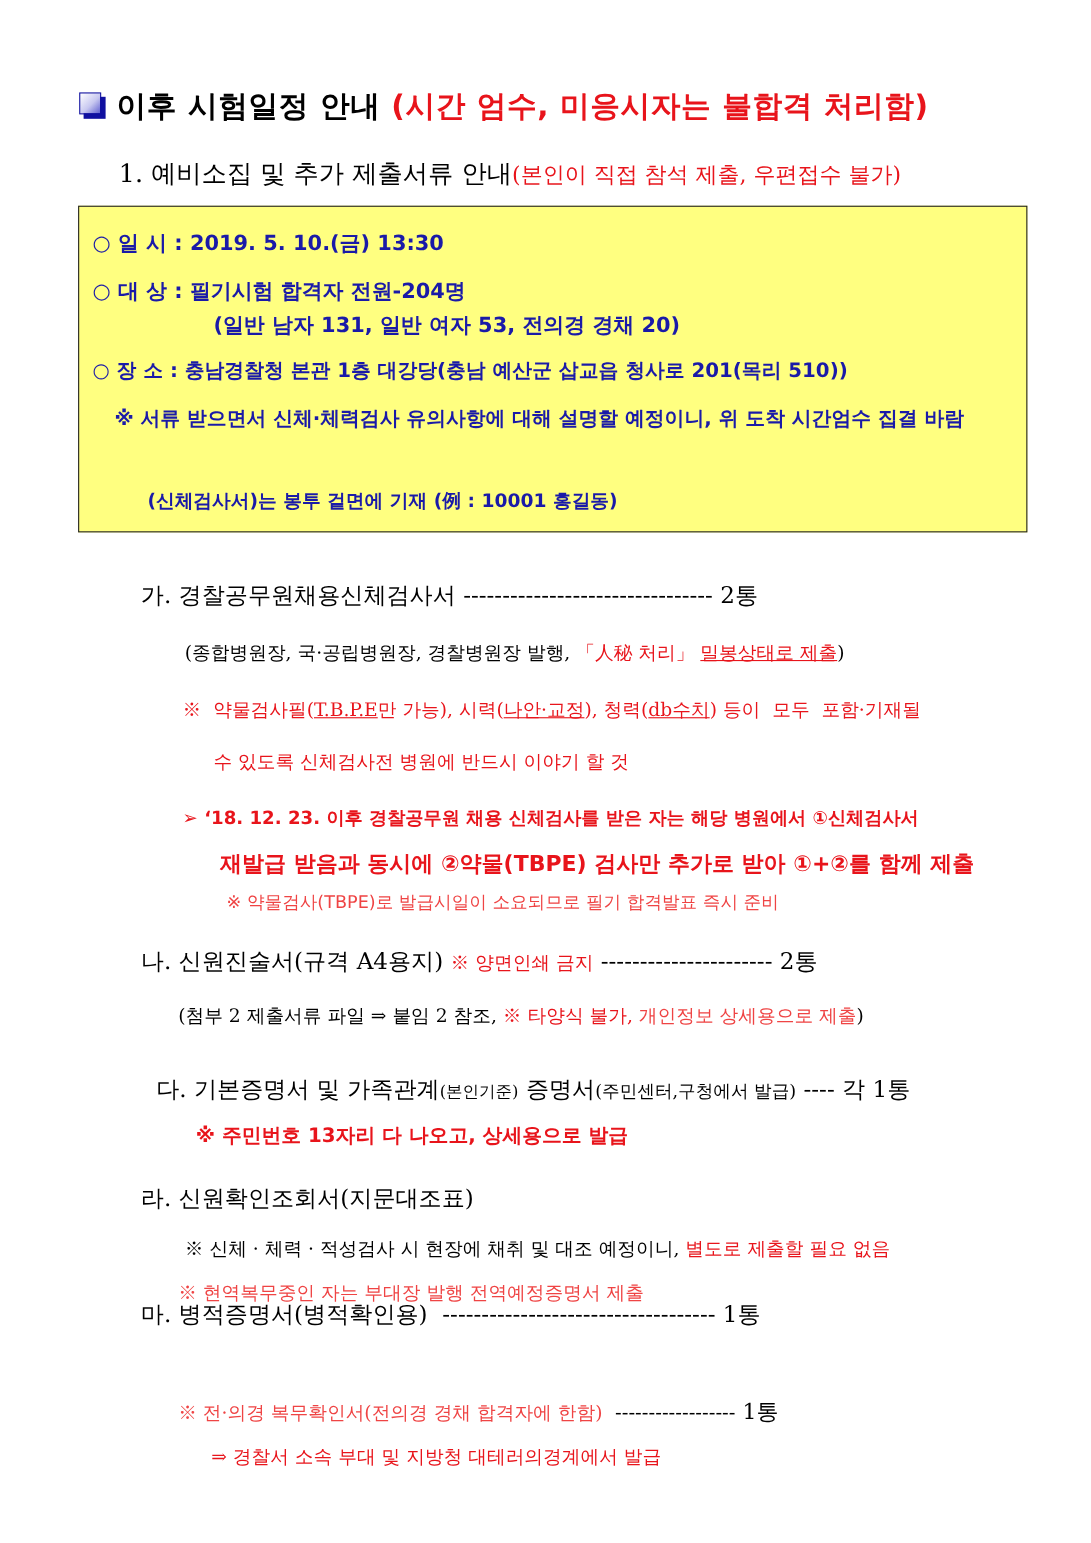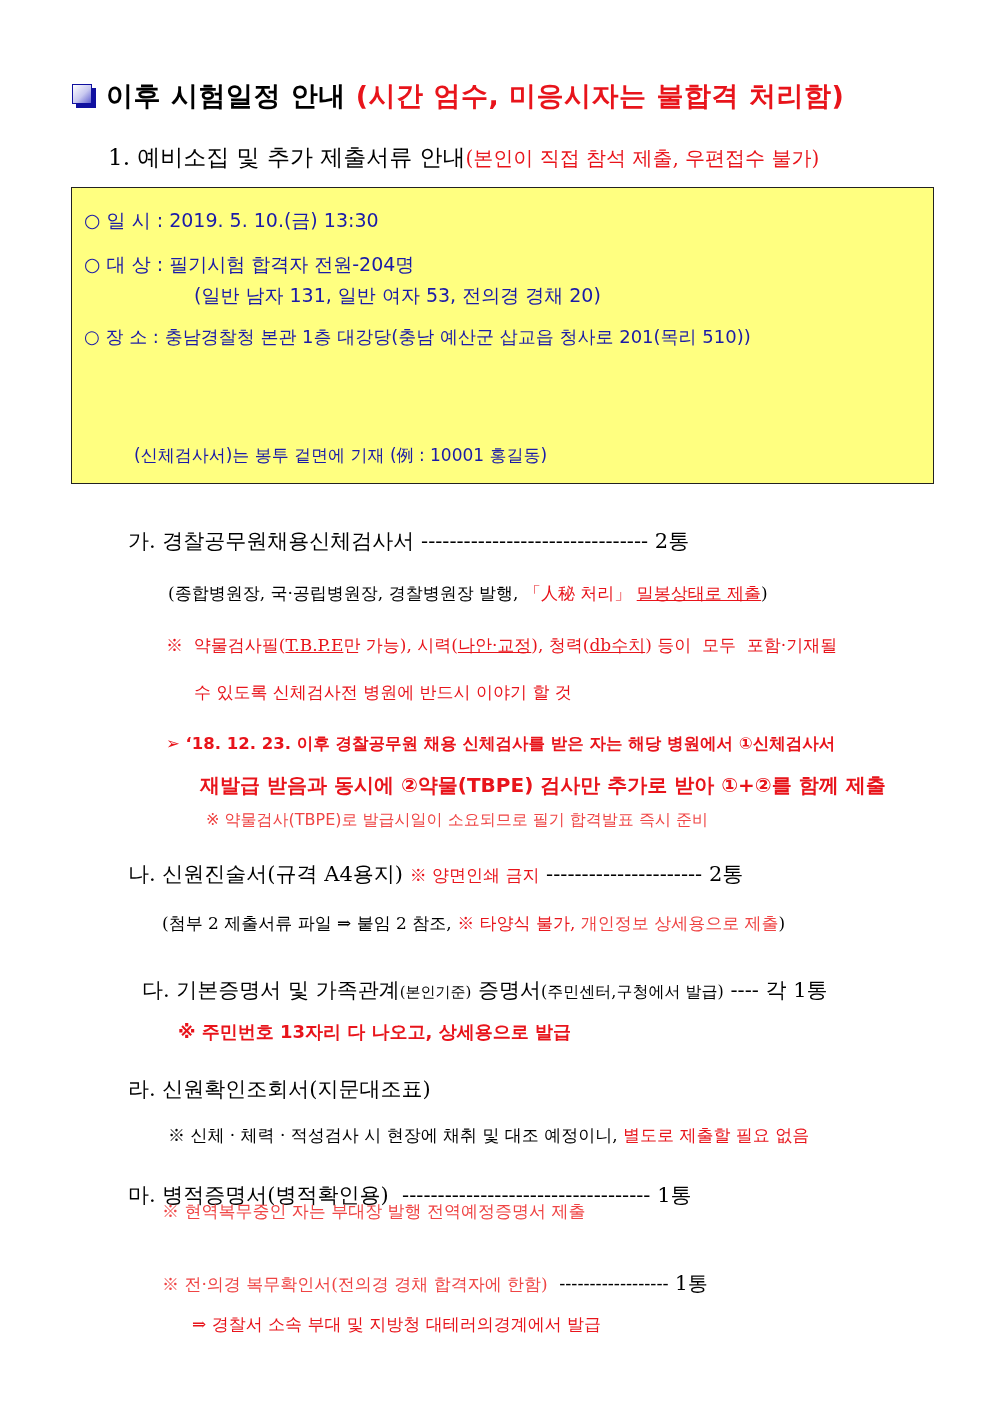--- a/index.html
+++ b/index.html
@@ -17,21 +17,21 @@
   .h-icon .back { position:absolute; left:4px; top:4px; width:20px; height:20px; background:#1010a0; }
   .h-icon .front { position:absolute; left:0; top:0; width:18px; height:18px;
      border:1px solid #1010a0; background: linear-gradient(135deg,#ffffff 0%,#c8c8f0 55%,#6060d0 100%); }
   .h1 { left:106px; top:78px; font-size:27px; font-weight:bold; letter-spacing:0.5px; }
   .h2 { left:108px; top:142px; font-size:23px; }
   .h2 .sub { font-size:20px; }
 
   
   .box { position:absolute; left:71px; top:187px; width:863px; height:297px;
          background:#ffff80; border:1.5px solid #222; box-sizing:border-box; }
-  .bx { position:absolute; white-space:nowrap; font-weight:normal; color:#1a1aa8; font-size:19px; }
+  .bx { position:absolute; white-space:nowrap; font-weight:bold; color:#1a1aa8; font-size:19px; }
 
   .item { font-size:21px; }
   .note { font-size:17px; }
 </style>
 </head>
 <body>
 
 <div class="h-icon">
   <div class="back"></div>
     <div class="front"></div>
@@ -42,20 +42,21 @@
 
 <div class="abs h2 serif">
   <span>1. 예비소집 및 추가 제출서류 안내</span><span class="red sub">(본인이 직접 참석 제출, 우편접수 불가)</span>
 </div>
 
 <div class="box">
   <div class="bx" style="left:12px; top:20px;">○ 일 시 : 2019. 5. 10.(금) 13:30</div>
   <div class="bx" style="left:12px; top:64px;">○ 대 상 : 필기시험 합격자 전원-204명</div>
   <div class="bx" style="left:122px; top:95px;">(일반 남자 131, 일반 여자 53, 전의경 경채 20)</div>
   <div class="bx" style="left:12px; top:137px; font-size:18px;">○ 장 소 : 충남경찰청 본관 1층 대강당(충남 예산군 삽교읍 청사로 201(목리 510))</div>
+  <div class="bx" style="left:32px; top:180px; font-size:18px;">※ 서류 받으면서 신체·체력검사 유의사항에 대해 설명할 예정이니, 위 도착 시간엄수 집결 바람</div>
   <div class="bx" style="left:62px; top:256px; font-size:17px;">(신체검사서)는 봉투 겉면에 기재 (例 : 10001 홍길동)</div>
 </div>
 
 <div class="abs item serif" style="left:128px; top:527px;">
   <span>가. 경찰공무원채용신체검사서 </span><span>--------------------------------</span><span> 2통</span>
 </div>
 <div class="abs note serif" style="left:168px; top:582px;">
   <span>(종합병원장, 국·공립병원장, 경찰병원장 발행, </span><span class="red">「人秘 처리」</span> <span class="red u">밀봉상태로 제출</span><span>)</span>
 </div>
 <div class="abs note serif red" style="left:166px; top:634px; white-space:pre;"><span>※  약물검사필(</span><span class="u">T.B.P.E</span><span>만 가능), 시력(</span><span class="u">나안·교정</span><span>), 청력(</span><span class="u">db수치</span><span>) 등이  모두  포함·기재될</span></div>
@@ -75,15 +76,15 @@
   <span>다. 기본증명서 및 가족관계</span><span style="font-size:15px;">(본인기준)</span><span> 증명서</span><span style="font-size:16px;">(주민센터,구청에서 발급)</span><span> ---- </span><span>각 1통</span>
 </div>
 <div class="abs red bold" style="left:178px; top:1020px; font-size:18px;">※ 주민번호 13자리 다 나오고, 상세용으로 발급</div>
 
 <div class="abs item serif" style="left:128px; top:1075px;">라. 신원확인조회서(지문대조표)</div>
 <div class="abs note serif" style="left:168px; top:1124px;">
   <span>※ 신체 · 체력 · 적성검사 시 현장에 채취 및 대조 예정이니, </span><span class="red">별도로 제출할 필요 없음</span>
 </div>
 
 <div class="abs item serif" style="left:128px; top:1181px; white-space:pre;"><span>마. 병적증명서(병적확인용)</span><span>  -----------------------------------</span><span> 1통</span></div>
-<div class="abs note serif blue" style="left:162px; top:1200px;text-align:right;">※ 현역복무중인 자는 부대장 발행 전역예정증명서 제출</div>
+<div class="abs note serif blue" style="left:162px; top:1164px;text-align:right;">※ 현역복무중인 자는 부대장 발행 전역예정증명서 제출</div>
 <div class="abs serif" style="left:162px; top:1270px; white-space:pre;"><span class="blue" style="font-size:17px;">※ 전·의경 복무확인서(전의경 경채 합격자에 한함)</span><span style="font-size:18px;">  ------------------</span><span style="font-size:20px;"> 1통</span></div>
 <div class="abs note serif red" style="left:192px; top:1313px;">⇒ 경찰서 소속 부대 및 지방청 대테러의경계에서 발급</div>
 
 </body></html>

